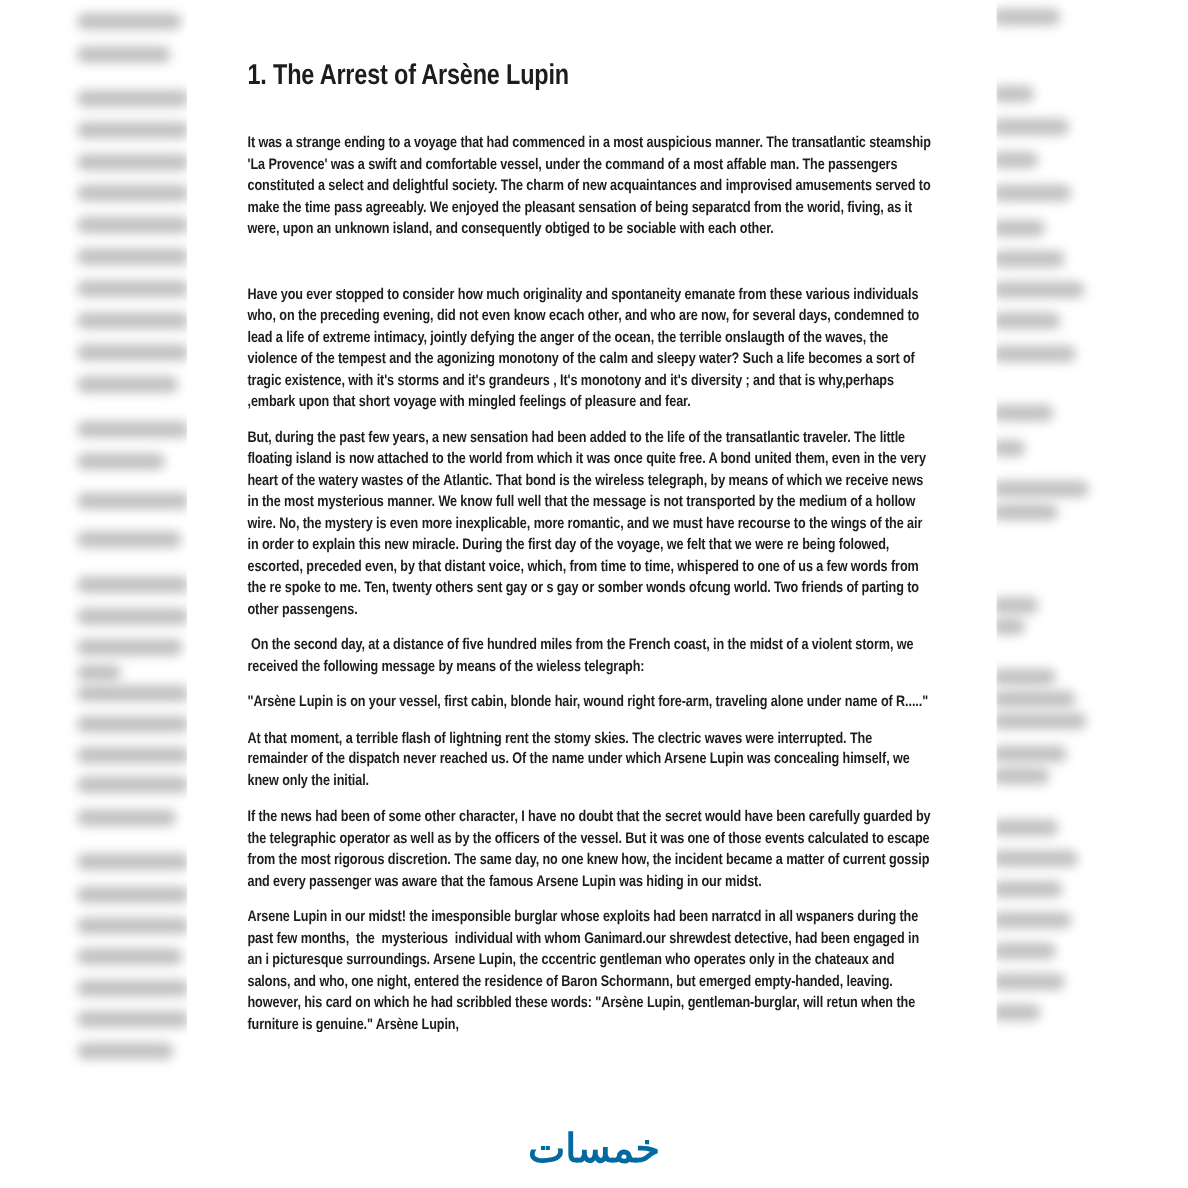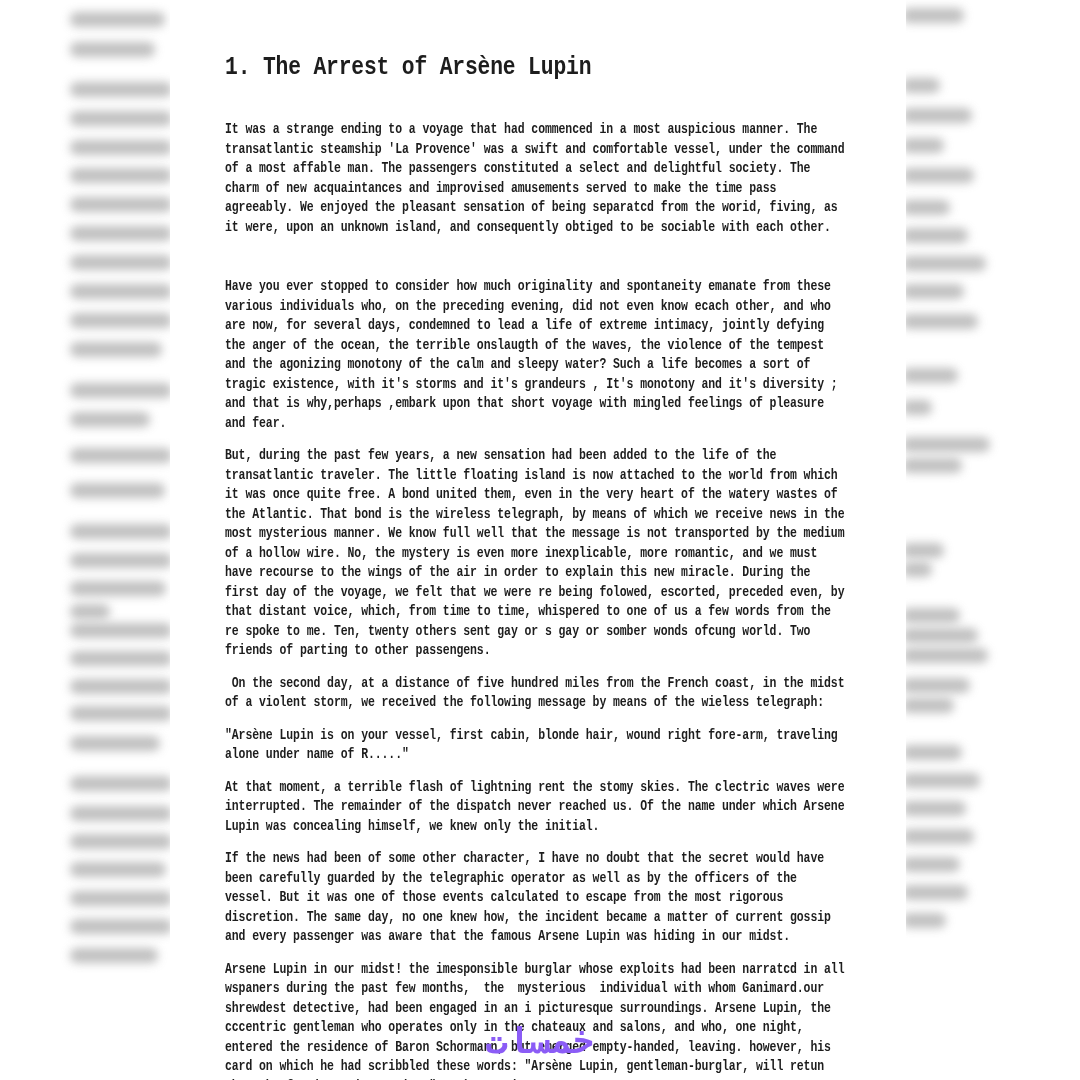--- a/index.html
+++ b/index.html
@@ -2,21 +2,21 @@
 <html><head>
 <meta charset="utf-8">
 <style>
   html, body { margin: 0; padding: 0; background: #ffffff; }
   .canvas {
     position: relative;
     width: 1080px;
     height: 1080px;
     background: #ffffff;
     overflow: hidden;
-    font-family: Liberation Mono, monospace;
+    font-family: Liberation Sans, sans-serif;
   }
   
   .blur-col { position: absolute; top: 0; left: 0; width: 100%; height: 100%; z-index: 1; }
   .blur-line {
     position: absolute;
     height: 15px;
     border-radius: 7px;
     filter: blur(5px);
     opacity: 0.72;
   }
@@ -146,15 +146,15 @@
           <p>But, during the past few years, a new sensation had been added to the life of the transatlantic traveler. The little floating island is now attached to the world from which it was once quite free. A bond united them, even in the very heart of the watery wastes of the Atlantic. That bond is the wireless telegraph, by means of which we receive news in the most mysterious manner. We know full well that the message is not transported by the medium of a hollow wire. No, the mystery is even more inexplicable, more romantic, and we must have recourse to the wings of the air in order to explain this new miracle. During the first day of the voyage, we felt that we were re being folowed, escorted, preceded even, by that distant voice, which, from time to time, whispered to one of us a few words from the re spoke to me. Ten, twenty others sent gay or s gay or somber wonds ofcung world. Two friends of parting to other passengens.</p>
           <p> On the second day, at a distance of five hundred miles from the French coast, in the midst of a violent storm, we received the following message by means of the wieless telegraph:</p>
           <p>"Arsène Lupin is on your vessel, first cabin, blonde hair, wound right fore-arm, traveling alone under name of R....."</p>
           <p>At that moment, a terrible flash of lightning rent the stomy skies. The clectric waves were interrupted. The remainder of the dispatch never reached us. Of the name under which Arsene Lupin was concealing himself, we knew only the initial.</p>
           <p>If the news had been of some other character, I have no doubt that the secret would have been carefully guarded by the telegraphic operator as well as by the officers of the vessel. But it was one of those events calculated to escape from the most rigorous discretion. The same day, no one knew how, the incident became a matter of current gossip and every passenger was aware that the famous Arsene Lupin was hiding in our midst.</p>
           <p>Arsene Lupin in our midst! the imesponsible burglar whose exploits had been narratcd in all wspaners during the past few months,  the  mysterious  individual with whom Ganimard.our shrewdest detective, had been engaged in an i picturesque surroundings. Arsene Lupin, the cccentric gentleman who operates only in the chateaux and salons, and who, one night, entered the residence of Baron Schormann, but emerged empty-handed, leaving. however, his card on which he had scribbled these words: "Arsène Lupin, gentleman-burglar, will retun when the furniture is genuine." Arsène Lupin,</p>
         </div>
     </div>
   </div>
 
-  <div class="watermark" style="color: #8b5cf6;">خمسات</div>
+  <div class="watermark" style="color: #0369a1;">خمسات</div>
 
 </div>
 
 </body></html>

